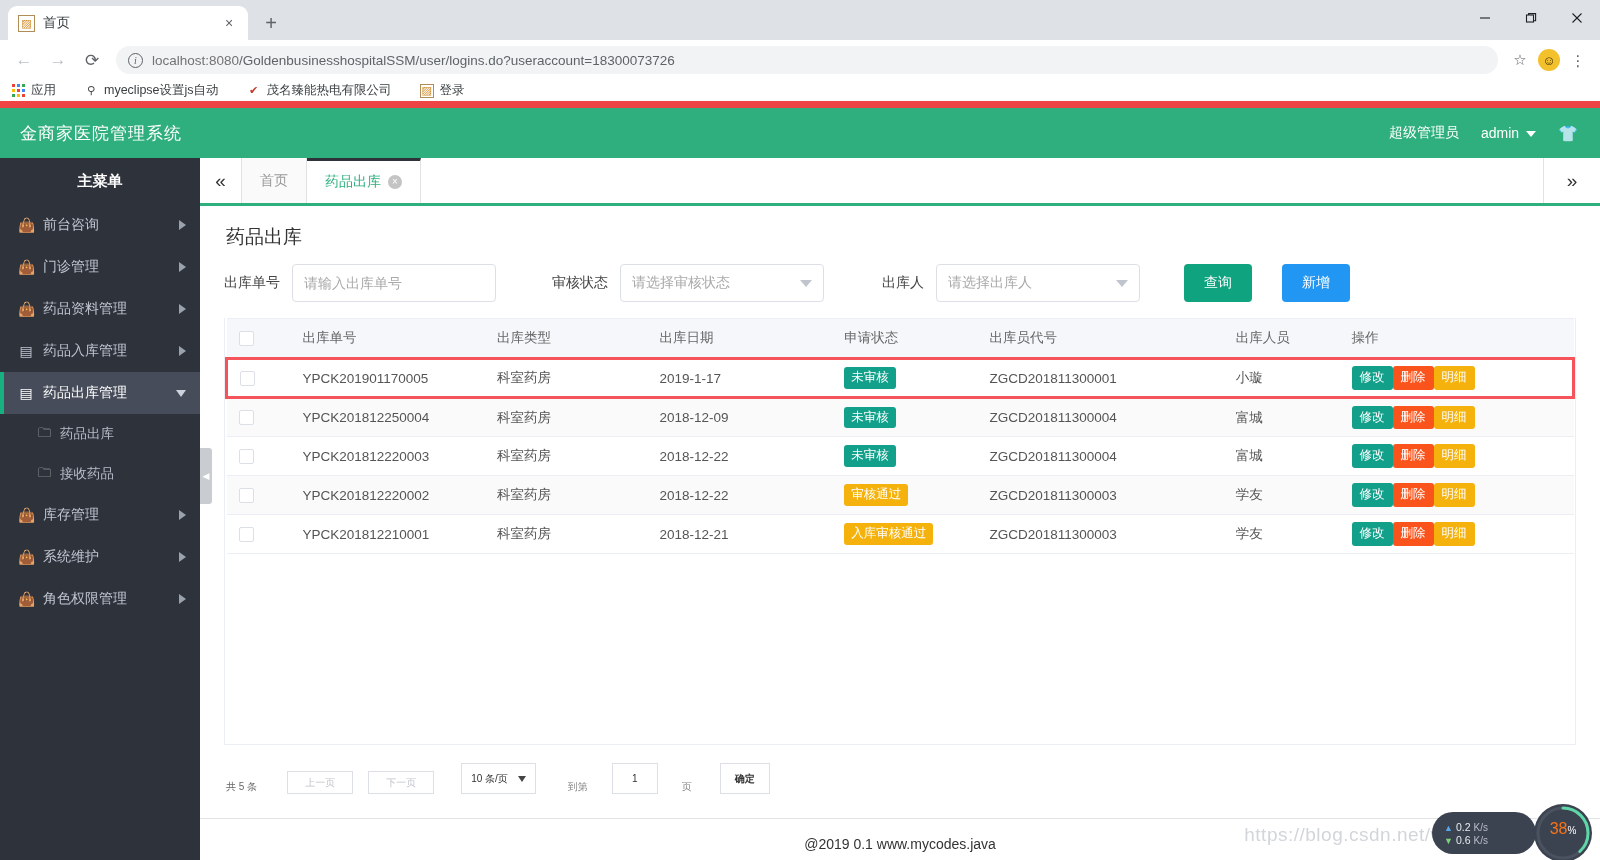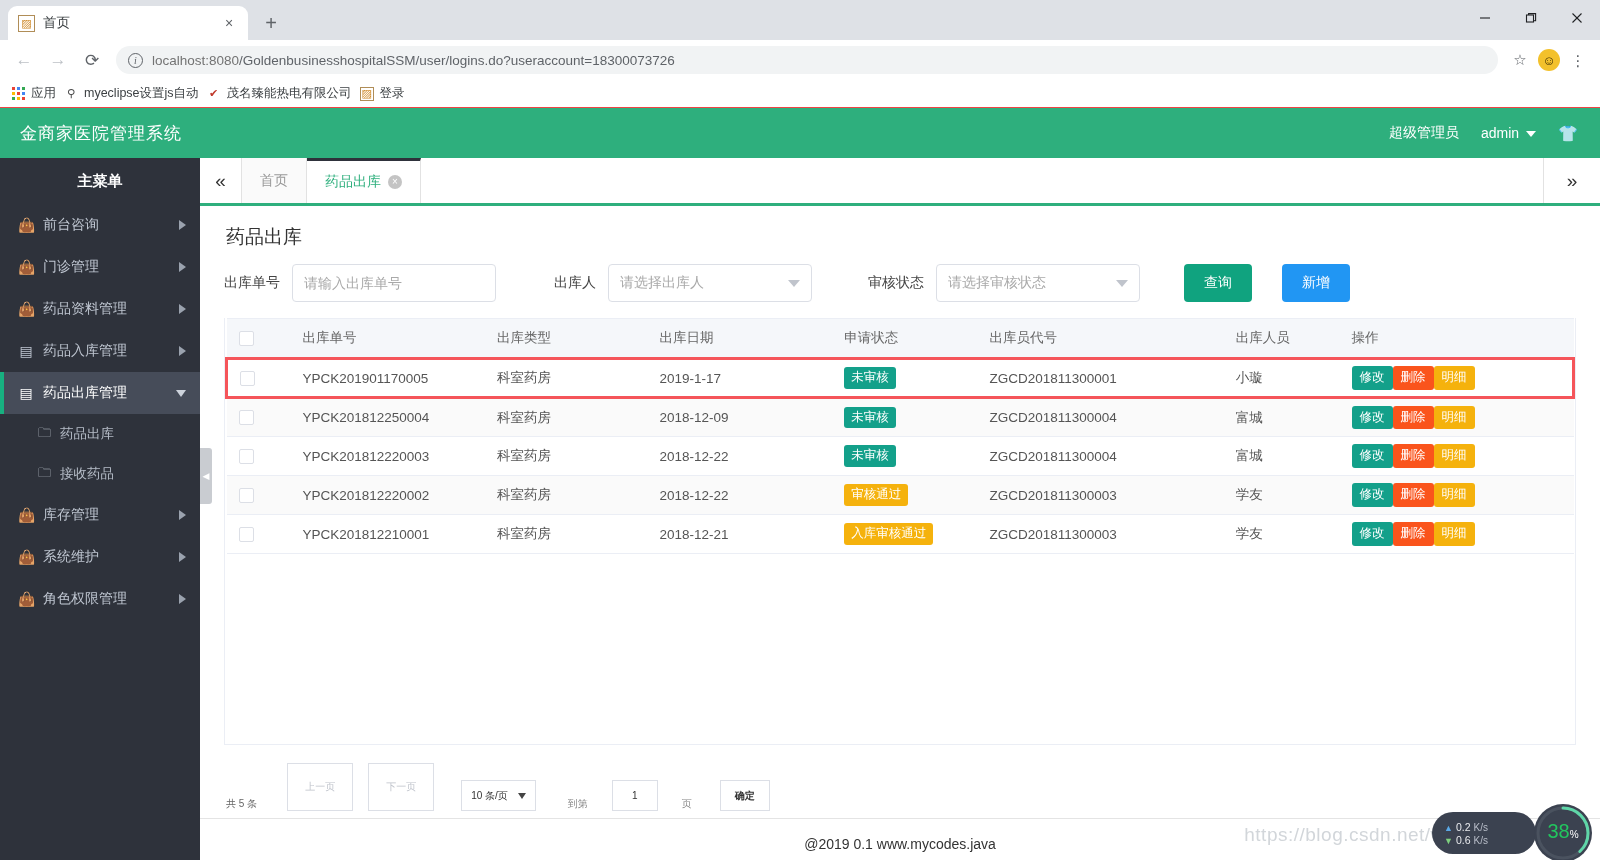--- a/index.html
+++ b/index.html
@@ -49,21 +49,21 @@
     display: flex; align-items: center; justify-content: center;
     font-size: 10px; font-style: italic; color: #5f6368; font-family: "Liberation Serif", serif; flex: none;
   }
   .url-host { color: #737373; }
   .url-rest { color: #5f6368; }
   .tb-right { display: flex; align-items: center; gap: 4px; }
   .star { color: #5f6368; font-size: 15px; width: 28px; text-align: center; }
   .smiley { width: 22px; height: 22px; border-radius: 50%; background: #f3c12c; display: flex; align-items: center; justify-content: center; font-size: 13px; color: #3b2c00; }
   .kebab { width: 28px; text-align: center; color: #5f6368; font-size: 15px; line-height: 1; letter-spacing: 0; }
 
-  .bookmarks { height: 28px; background: #fff; display: flex; align-items: center; padding: 0 12px; gap: 8px; border-bottom: 1px solid #ef4444; }
+  .bookmarks { height: 28px; background: #fff; display: flex; align-items: center; padding: 0 12px; gap: 28px; border-bottom: 7px solid #ef4444; }
   .bm { display: flex; align-items: center; gap: 6px; font-size: 12.5px; color: #3c4043; white-space: nowrap; }
   .bm-label-clip { max-width: 136px; overflow: hidden; display: block; }
   .apps-grid { display: grid; grid-template-columns: repeat(3, 3px); grid-template-rows: repeat(3, 3px); gap: 2px; }
   .apps-grid i { display: block; width: 3px; height: 3px; background: #5f6368; }
   .apps-grid i:nth-child(1){background:#ea4335} .apps-grid i:nth-child(2){background:#4285f4}
   .apps-grid i:nth-child(3){background:#34a853} .apps-grid i:nth-child(4){background:#fbbc05}
   .apps-grid i:nth-child(5){background:#ea4335} .apps-grid i:nth-child(6){background:#4285f4}
   .apps-grid i:nth-child(7){background:#34a853} .apps-grid i:nth-child(8){background:#fbbc05}
   .apps-grid i:nth-child(9){background:#ea4335}
   .bm-ico { width: 14px; height: 14px; display: flex; align-items: center; justify-content: center; font-size: 11px; flex: none; }
@@ -161,41 +161,41 @@
   .opbtn.del { background: #fa541c; }
   .opbtn.detail { background: #f5b20d; }
 
   .hl-row td { border-top: 3px solid #f5555a; border-bottom: 3px solid #f5555a; background: #fff !important; }
   .hl-row td:first-child { border-left: 3px solid #f5555a; }
   .hl-row td:last-child { border-right: 3px solid #f5555a; }
 
   
   .pager { display: flex; align-items: flex-end; gap: 16px; padding: 18px 2px; font-size: 10px; color: #666; }
   .ptotal { margin-right: 14px; }
-  .pbtn { height: 48px; min-width: 66px; border: 1px solid #dcdfe6; display: flex; align-items: center; justify-content: center; color: #c0c4cc; background: #fff; margin-right: -1px; }
+  .pbtn { height: 23px; min-width: 66px; border: 1px solid #dcdfe6; display: flex; align-items: center; justify-content: center; color: #c0c4cc; background: #fff; margin-right: -1px; }
   .psize { height: 31px; border: 1px solid #dcdfe6; display: flex; align-items: center; gap: 10px; padding: 0 9px; color: #333; background: #fff; margin-left: 12px; }
   .psize .c { width: 0; height: 0; border-left: 4px solid transparent; border-right: 4px solid transparent; border-top: 6px solid #444; }
   .pjump { margin-left: 16px; color: #888; }
   .pnum { height: 31px; width: 46px; border: 1px solid #dcdfe6; display: flex; align-items: center; justify-content: center; color: #333; margin-left: 8px; background: #fff; }
   .punit { margin-left: 8px; color: #888; }
   .pconfirm { height: 31px; padding: 0 14px; border: 1px solid #dcdfe6; display: flex; align-items: center; color: #333; margin-left: 12px; background: #fff; font-weight: bold; }
 
   
   .app-footer { height: 50px; border-top: 1px solid #e4e4e4; display: flex; align-items: center; justify-content: center; font-size: 14px; color: #333; background: #fff; }
 
   
   .watermark { position: absolute; right: 14px; bottom: 22px; font-size: 19px; color: #d2d6da; letter-spacing: 0.5px; white-space: nowrap; }
   .netwidget { position: absolute; right: 64px; bottom: 14px; width: 104px; height: 42px; background: #3b4250; border-radius: 21px; display: flex; flex-direction: column; justify-content: center; padding-left: 12px; gap: 1px; }
   .nw-line { font-size: 10.5px; color: #e8eaed; display: flex; align-items: baseline; gap: 3px; }
   .nw-line .arr { font-size: 9px; }
   .nw-line .arr.up { color: #5aa9e6; } .nw-line .arr.dn { color: #7ed07e; }
   .nw-line .unit { font-size: 10px; color: #b9bec9; }
   .gauge { position: absolute; right: 8px; bottom: 6px; width: 58px; height: 58px; border-radius: 50%; background: #3b4250; display: flex; align-items: baseline; justify-content: center; padding-top: 16px; }
   .gauge svg { position: absolute; left: 0; top: 0; }
-  .gauge .pct { font-size: 20px; color: #22c55e; position: relative; }
+  .gauge .pct { font-size: 16px; color: #f97316; position: relative; }
   .gauge .pctsym { font-size: 10px; color: #fff; position: relative; }
 </style>
 </head>
 <body>
 
 <div class="browser-chrome">
 
   <div class="tabstrip">
     <div class="btab">
       <span class="btab-favicon">▨</span>
@@ -356,31 +356,31 @@
 
       <div class="content">
 
         <div class="page-title">药品出库</div>
 
         <div class="filters">
           <div class="fgroup">
             <span class="flabel">出库单号</span>
             <input class="finput" placeholder="请输入出库单号" style="">
           </div>
+          <div class="fgroup gap-l">
+            <span class="flabel">审核状态</span>
+            <div class="fselect">
+              <span>请选择审核状态</span>
+              <span class="sel-caret"></span>
+            </div>
+          </div>
           <div class="fgroup gap-xl">
             <span class="flabel">出库人</span>
             <div class="fselect">
               <span>请选择出库人</span>
-              <span class="sel-caret"></span>
-            </div>
-          </div>
-          <div class="fgroup gap-l">
-            <span class="flabel">审核状态</span>
-            <div class="fselect">
-              <span>请选择审核状态</span>
               <span class="sel-caret"></span>
             </div>
           </div>
           <button class="btn btn-query">查询</button>
           <button class="btn btn-add">新增</button>
         </div>
 
         <div class="table-wrap">
           <table>
             <thead>

